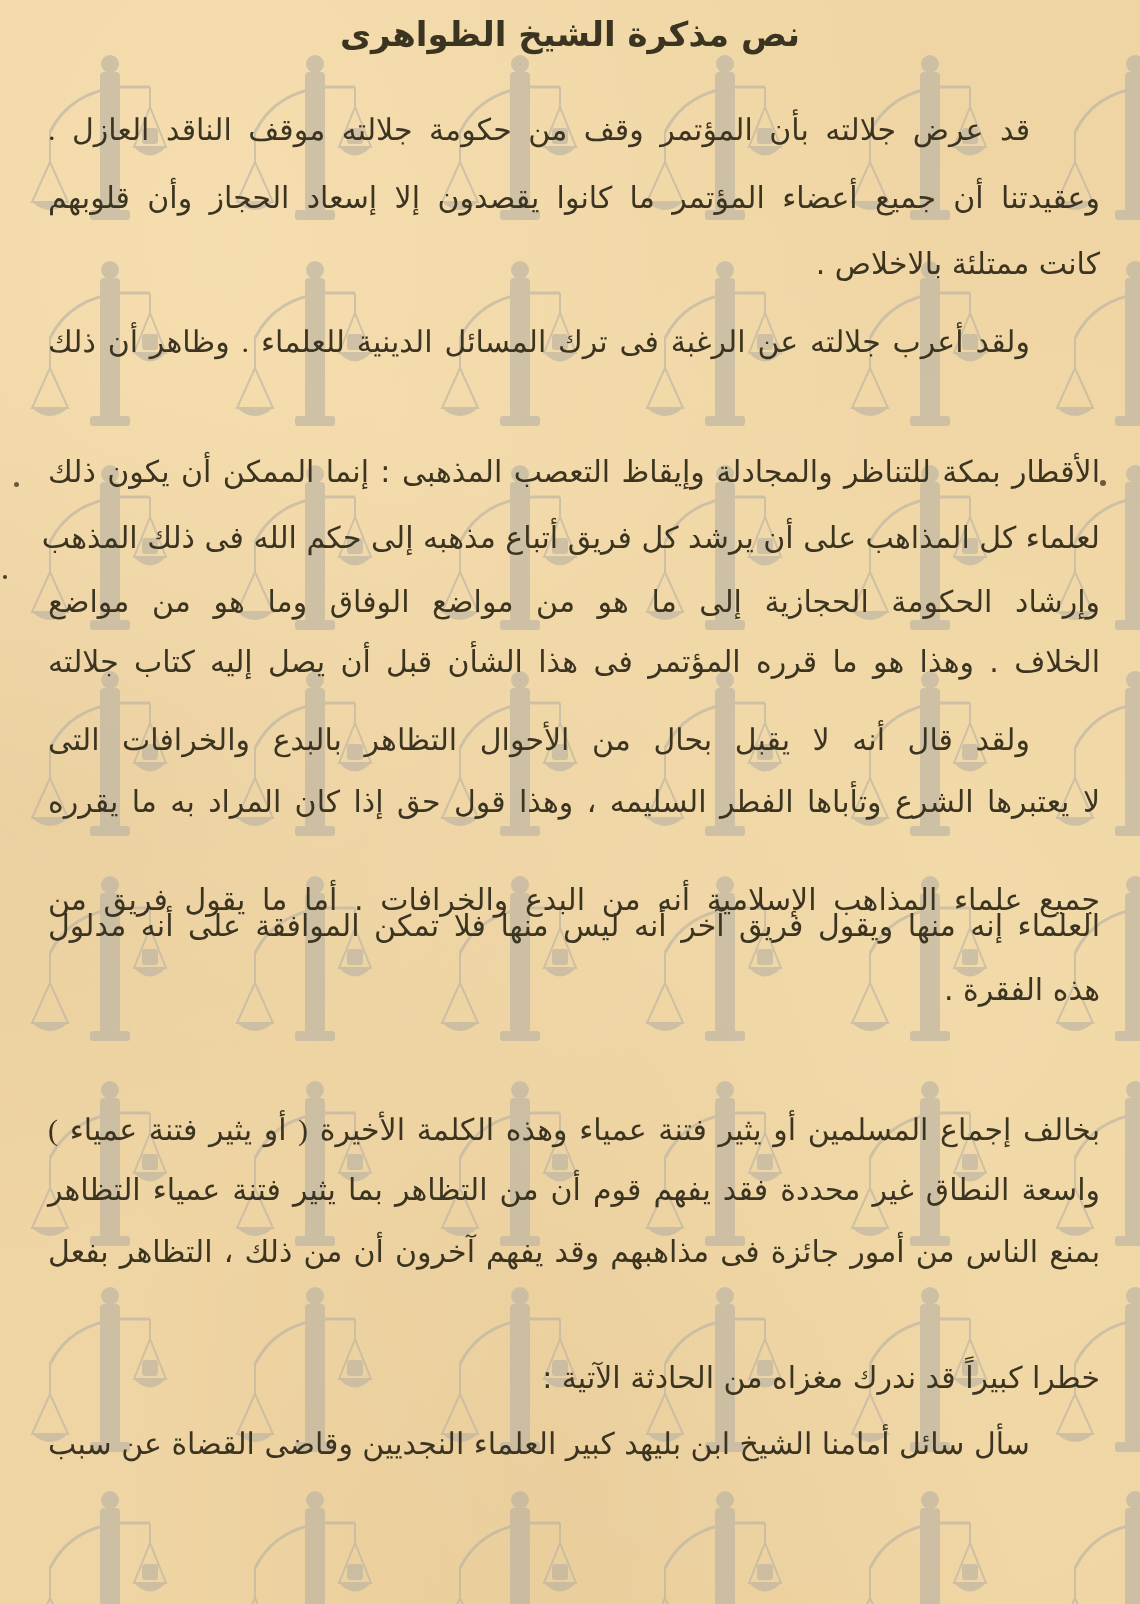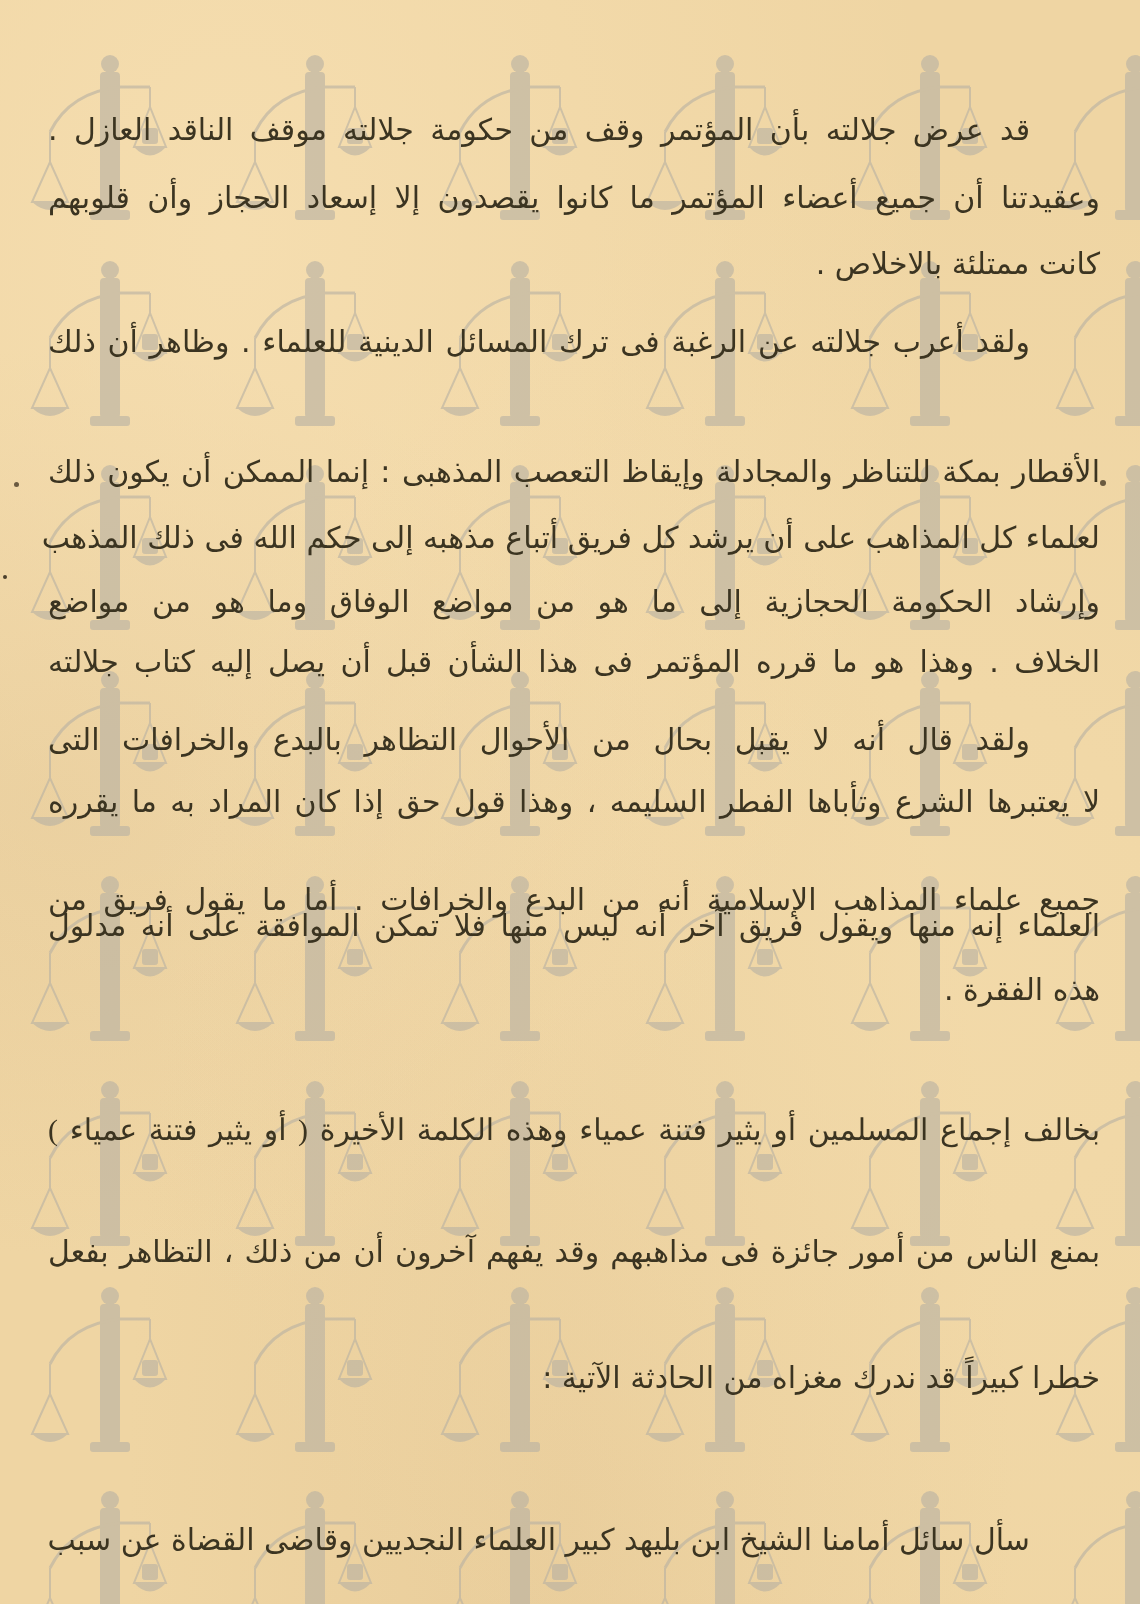--- a/index.html
+++ b/index.html
@@ -58,20 +58,21 @@
       font-family: "DejaVu Sans", sans-serif;
       font-size: 30px;
       line-height: 44px;
       height: 44px;
       text-align: justify;
       text-align-last: justify;
       color: #3b3421;
     }
     .line.indent {
       right: 110px;
+      font-family: Liberation Serif, serif;
     }
     .line.short {
       text-align-last: right;
     }
     .speck {
       position: absolute;
       border-radius: 50%;
       background: #4a3f2c;
       z-index: 3;
     }
@@ -704,35 +705,37 @@
         <path d="M20 110 L2 150 L38 150 Z" stroke="#b9b2a3" stroke-width="2" fill="none"></path>
         <path d="M2 150 Q20 166 38 150 Z" fill="#b9b2a3"></path>
       </svg></div>
   </div>
 
 <div class="speck" style="left:1100px; top:480px; width:6px; height:6px; background:#6a5a40;"></div>
 <div class="speck" style="left:3px; top:575px; width:4px; height:4px;"></div>
 <div class="speck" style="left:14px; top:482px; width:5px; height:5px; background:#6a5a40;"></div>
 
 <div class="page">
+  <div class="title">نص مذكرة الشيخ الظواهرى</div>
 
   <div class="line indent" style="top:108px;">قد عرض جلالته بأن المؤتمر وقف من حكومة جلالته موقف الناقد العازل .</div>
   <div class="line" style="top:176px;">وعقيدتنا أن جميع أعضاء المؤتمر ما كانوا يقصدون إلا إسعاد الحجاز وأن قلوبهم</div>
   <div class="line short" style="top:242px;">كانت ممتلئة بالاخلاص .</div>
 
   <div class="line indent" style="top:320px;">ولقد أعرب جلالته عن الرغبة فى ترك المسائل الدينية للعلماء . وظاهر أن ذلك</div>
   <div class="line" style="top:450px;">الأقطار بمكة للتناظر والمجادلة وإيقاظ التعصب المذهبى : إنما الممكن أن يكون ذلك</div>
   <div class="line" style="top:580px;">وإرشاد الحكومة الحجازية إلى ما هو من مواضع الوفاق وما هو من مواضع</div>
   <div class="line" style="top:516px;">لعلماء كل المذاهب على أن يرشد كل فريق أتباع مذهبه إلى حكم الله فى ذلك المذهب</div>
   <div class="line indent" style="top:718px;">ولقد قال أنه لا يقبل بحال من الأحوال التظاهر بالبدع والخرافات التى</div>
 
   <div class="line" style="top:640px;">الخلاف . وهذا هو ما قرره المؤتمر فى هذا الشأن قبل أن يصل إليه كتاب جلالته</div>
   <div class="line" style="top:780px;">لا يعتبرها الشرع وتأباها الفطر السليمه ، وهذا قول حق إذا كان المراد به ما يقرره</div>
   <div class="line" style="top:842px;margin-top:36px;">جميع علماء المذاهب الإسلامية أنه من البدع والخرافات . أما ما يقول فريق من</div>
   <div class="line" style="top:904px;">العلماء إنه منها ويقول فريق آخر أنه ليس منها فلا تمكن الموافقة على أنه مدلول</div>
   <div class="line short" style="top:968px;">هذه الفقرة .</div>
 
   <div class="line" style="top:1108px;font-family:Liberation Serif, serif;">بخالف إجماع المسلمين أو يثير فتنة عمياء وهذه الكلمة الأخيرة ( أو يثير فتنة عمياء )</div>
+  <div class="line" style="top:1168px;">واسعة النطاق غير محددة فقد يفهم قوم أن من التظاهر بما يثير فتنة عمياء التظاهر</div>
   <div class="line" style="top:1230px;">بمنع الناس من أمور جائزة فى مذاهبهم وقد يفهم آخرون أن من ذلك ، التظاهر بفعل</div>
   <div class="line short" style="top:1356px;">خطرا كبيراً قد ندرك مغزاه من الحادثة الآتية :</div>
 
-  <div class="line indent" style="top:1518px;">سأل سائل أمامنا الشيخ ابن بليهد كبير العلماء النجديين وقاضى القضاة عن سبب</div>
+  <div class="line indent" style="top:1422px;">سأل سائل أمامنا الشيخ ابن بليهد كبير العلماء النجديين وقاضى القضاة عن سبب</div>
 </div>
 
 </body></html>

